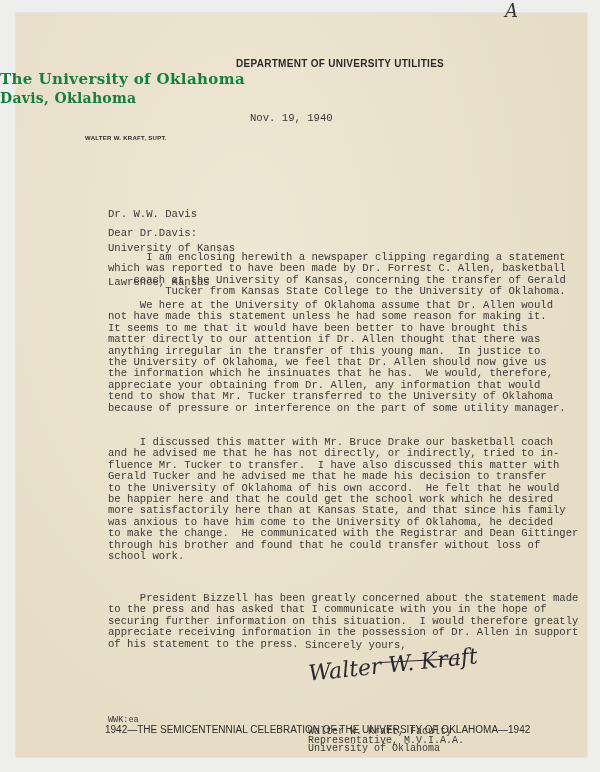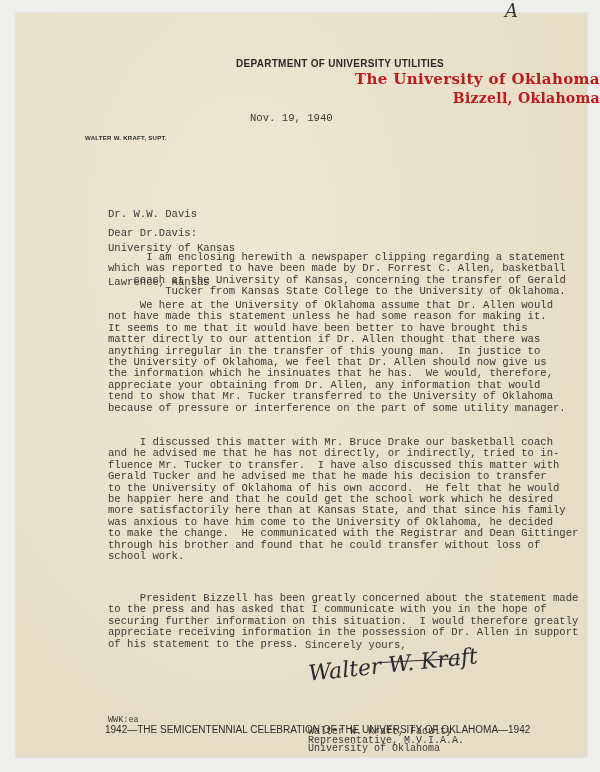--- a/index.html
+++ b/index.html
@@ -16,22 +16,22 @@
   .annot {
     position: absolute; left: 505px; top: 0px; font-family: "DejaVu Serif", serif;
     font-style: italic; font-size: 18px; color: #3a3632;
   }
   .lh-dept {
     position: absolute; left: 0; width: 100%; top: 58px; text-align: center;
     font-family: "Liberation Sans", sans-serif; font-weight: bold; font-size: 10px;
     letter-spacing: 0.3px; color: #2b2a28; padding-left: 40px;
   }
   .lh-univ, .lh-city {
-    position: absolute; left: 0; width: 100%; text-align: right;
-    font-family: "DejaVu Serif", serif; font-weight: bold; color: #b91c1c;
+    position: absolute; left: 0; width: 100%; text-align: left;
+    font-family: "DejaVu Serif", serif; font-weight: bold; color: #15803d;
   }
   .lh-univ { top: 70px; font-size: 15px; letter-spacing: 0.4px; }
   .lh-city { top: 90px; font-size: 14px; letter-spacing: 0.3px; }
   .date {
     position: absolute; left: 250px; top: 113px; font-size: 11px; color: #3a3834;
   }
   .supt {
     position: absolute; left: 85px; top: 135px;
     font-family: "Liberation Sans", sans-serif; font-weight: bold; font-size: 6px;
     letter-spacing: 0.3px; color: #2b2a28;
@@ -58,21 +58,21 @@
   }
 </style>
 </head>
 <body>
 
 <div class="paper"></div>
 <div class="annot">A</div>
 
 <div class="lh-dept">DEPARTMENT OF UNIVERSITY UTILITIES</div>
 <div class="lh-univ">The University of Oklahoma</div>
-<div class="lh-city">Bizzell, Oklahoma</div>
+<div class="lh-city">Davis, Oklahoma</div>
 <div class="date type">Nov. 19, 1940</div>
 <div class="supt">WALTER W. KRAFT, SUPT.</div>
 
 <div class="addr type">
   <div>Dr. W.W. Davis</div>
   <div>University of Kansas</div>
   <div>Lawrence, Kansas</div>
 </div>
 
 <div class="salute type">Dear Dr.Davis:</div>

